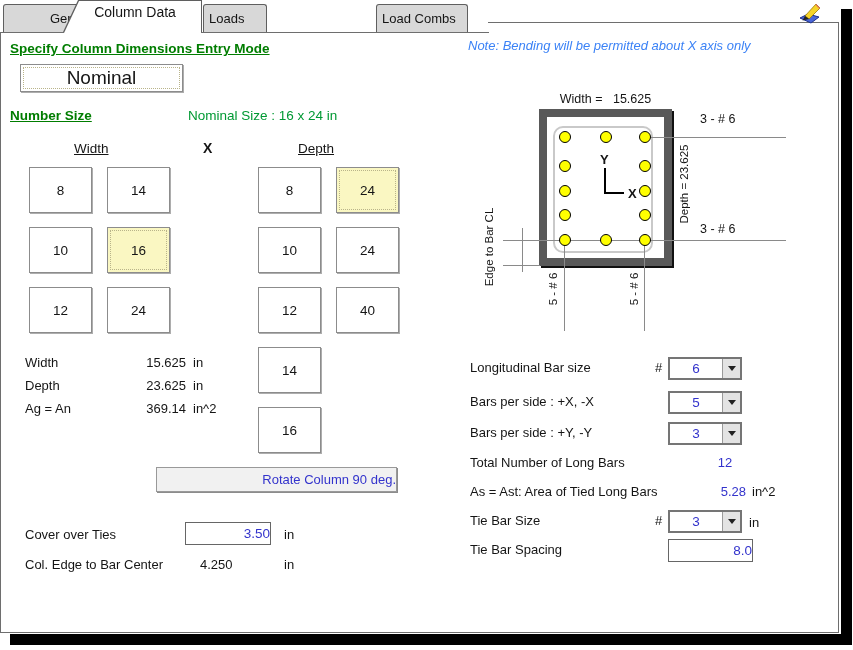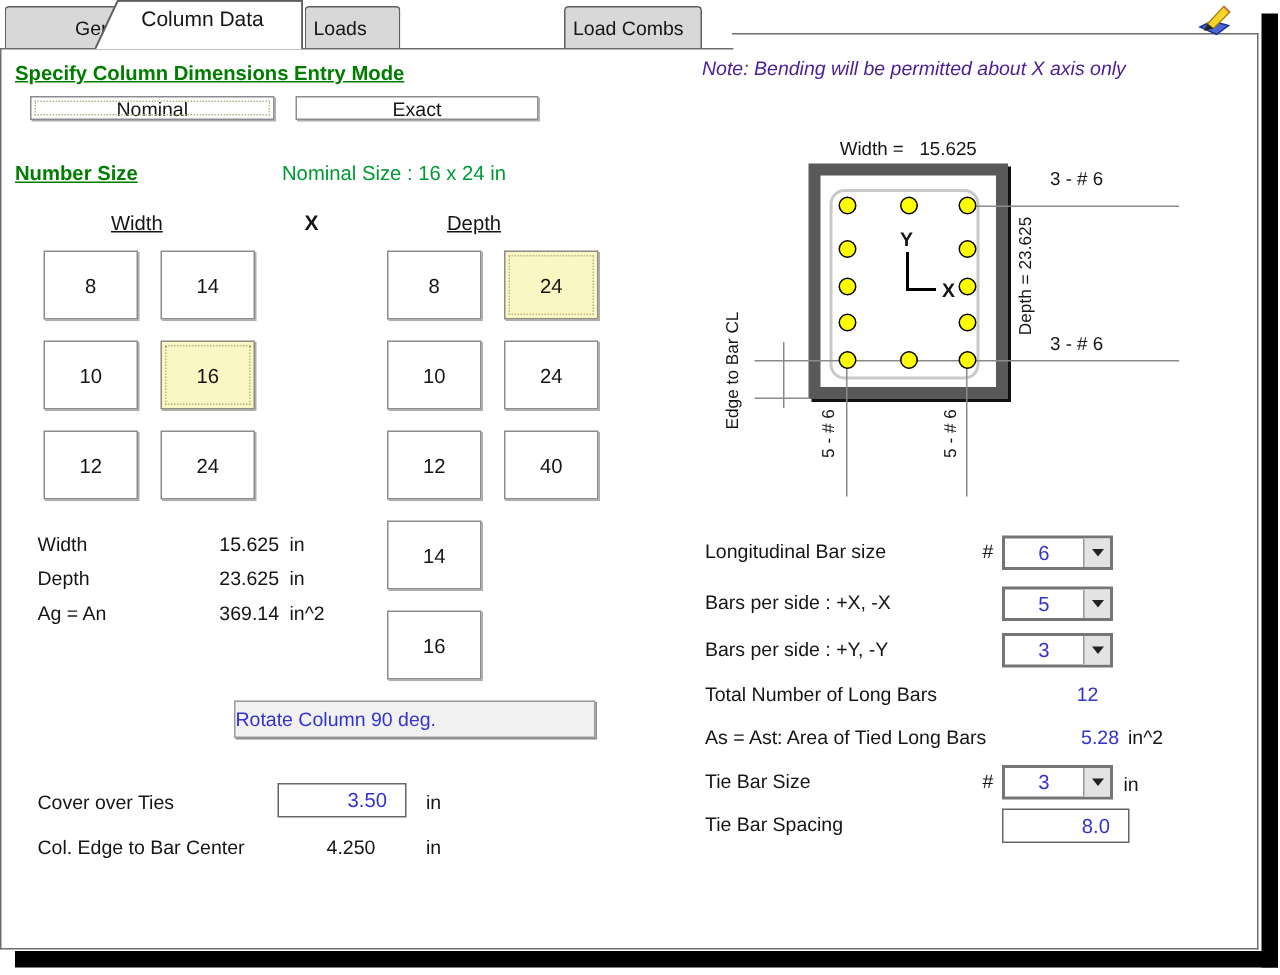--- a/index.html
+++ b/index.html
@@ -14,37 +14,37 @@
        border-radius:3px 3px 0 0;box-sizing:border-box;display:flex;align-items:center;padding-left:5px;
        font-size:13px;cursor:pointer;}
   .tab-active-bg{position:absolute;left:63px;top:0;width:139px;height:32px;background:#5f5f5f;
        clip-path:polygon(15px 0,139px 0,139px 32px,0 32px);}
   .tab-active-fg{position:absolute;left:64px;top:1px;width:137px;height:32px;background:#fff;
        clip-path:polygon(15px 0,137px 0,137px 32px,0 32px);}
   .tab-active-label{position:absolute;left:70px;top:4px;width:130px;text-align:center;font-size:14px;cursor:pointer;}
   
   .green-h{font-size:13.5px;font-weight:bold;text-decoration:underline;color:#007d00;}
   .green-t{font-size:13.5px;color:#009933;}
-  .note{font-size:13px;font-style:italic;color:#4c1d95;}
+  .note{font-size:13px;font-style:italic;color:#3b82f6;}
   .lbl{font-size:13px;color:#151515;}
   .blue{color:#3333cc;}
   .uline{text-decoration:underline;}
   
   .szbtn{position:absolute;width:63px;height:46px;background:#fff;border:1px solid #8c8c8c;
          box-shadow:1px 1px 0 #adadad;display:flex;align-items:center;justify-content:center;
          font-size:13.5px;box-sizing:border-box;cursor:pointer;}
   .sel{background:#faf7c2;outline:1px dotted #b9b48a;outline-offset:-4px;}
-  .modebtn{position:absolute;height:16px;background:#fff;border:1px solid #8c8c8c;box-shadow:1px 1px 0 #adadad;
-         display:flex;align-items:center;justify-content:center;font-size:13px;box-sizing:border-box;cursor:pointer;}
+  .modebtn{position:absolute;height:28px;background:#fff;border:1px solid #8c8c8c;box-shadow:1px 1px 0 #adadad;
+         display:flex;align-items:center;justify-content:center;font-size:19px;box-sizing:border-box;cursor:pointer;}
   .pushbtn{position:absolute;background:#f1f1f1;border:1px solid #999;box-shadow:1px 1px 0 #8c8c8c;
-         display:flex;align-items:center;justify-content:flex-start;font-size:13px;color:#3333cc;
+         display:flex;align-items:center;justify-content:flex-end;font-size:13px;color:#3333cc;
          box-sizing:border-box;cursor:pointer;}
   
   .txt{position:absolute;border:1px solid #666;background:#fff;color:#3333cc;font-size:13.5px;
-       text-align:right;padding:0 12px;box-sizing:border-box;font-family:inherit;}
+       text-align:right;padding:0 0;box-sizing:border-box;font-family:inherit;}
   .combo{position:absolute;width:74px;height:23px;border:2px solid #757575;background:#fff;
          box-sizing:border-box;display:flex;cursor:pointer;}
   .combo .val{flex:1;color:#3333cc;font-size:13.5px;display:flex;align-items:center;justify-content:center;}
   .combo .arrow{width:17px;background:#e3e3e3;border-left:1px solid #9a9a9a;display:flex;
          align-items:center;justify-content:center;}
   .tri{width:0;height:0;border-left:4px solid transparent;border-right:4px solid transparent;border-top:5px solid #222;}
   
   .dimline{position:absolute;background:#8a8a8a;z-index:3;}
   .rot{position:absolute;transform:rotate(-90deg);transform-origin:center;font-size:11.5px;
        white-space:nowrap;text-align:center;z-index:3;}
@@ -86,23 +86,20 @@
       <polygon points="7,14 11,17 4.5,18.5" fill="#222"></polygon>
     </svg>
   </div>
 
   <div class="abs note" style="left:468px;top:38px;">Note: Bending will be permitted about  X axis only</div>
 
   <div class="abs green-h" style="left:10px;top:41px;">Specify Column Dimensions Entry Mode</div>
   <div class="modebtn sel" style="left:20px;top:64px;width:163px;">
       <span>Nominal</span>
     </div>
-  <div class="modebtn" style="left:197px;top:64px;width:162px;">
-      <span>Exact</span>
-    </div>
 
   <div class="abs green-h" style="left:10px;top:108px;">Number Size</div>
   <div class="abs green-t" style="left:188px;top:108px;">Nominal Size : 16 x 24 in</div>
 
   <div class="abs lbl uline" style="left:74px;top:141px;font-size:13.5px;">Width</div>
   <div class="abs lbl" style="left:203px;top:140px;font-weight:bold;font-size:14px;">X</div>
   <div class="abs lbl uline" style="left:298px;top:141px;font-size:13.5px;">Depth</div>
 
   <div class="szbtn" style="left:29px;top:167px;">
       <span>8</span>
@@ -159,21 +156,21 @@
   <div class="abs lbl" style="left:193px;top:401px;">in^2</div>
 
   <div class="pushbtn" style="left:156px;top:467px;width:241px;height:25px;">
       <span>Rotate Column 90 deg.</span>
     </div>
 
   <div class="abs lbl" style="left:25px;top:527px;">Cover over Ties</div>
   <input class="txt" style="left: 185px; top: 522px; width: 86px; height: 23px;" value="3.50">
   <div class="abs lbl" style="left:284px;top:527px;">in</div>
   <div class="abs lbl" style="left:25px;top:557px;">Col. Edge to Bar Center</div>
-  <div class="abs lbl" style="left:200px;top:557px;width:68px;text-align:center;">4.250</div>
+  <div class="abs lbl" style="left:200px;top:557px;width:68px;text-align:left;">4.250</div>
   <div class="abs lbl" style="left:284px;top:557px;">in</div>
 
   <div class="abs lbl" style="left:539px;top:92px;width:133px;text-align:center;font-size:12.5px;white-space:pre;">Width =   15.625</div>
 
   <div class="abs" style="left:539px;top:109px;width:133px;height:157px;border:8px solid #595959;background:#fff;box-sizing:border-box;z-index:1;box-shadow:2px 2px 0 #111;"></div>
   <div class="abs" style="left:553px;top:126px;width:100px;height:127px;border:2px solid #c9c9c9;border-radius:10px;box-sizing:border-box;z-index:2;"></div>
 
   <div class="dimline" style="left:651px;top:137px;width:135px;height:1px;"></div>
   <div class="dimline" style="left:503px;top:240px;width:283px;height:1px;"></div>
   <div class="dimline" style="left:503px;top:265px;width:37px;height:1px;"></div>

